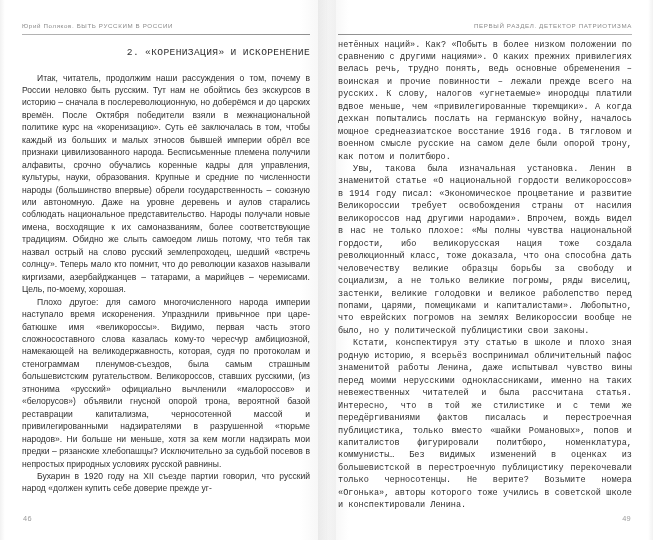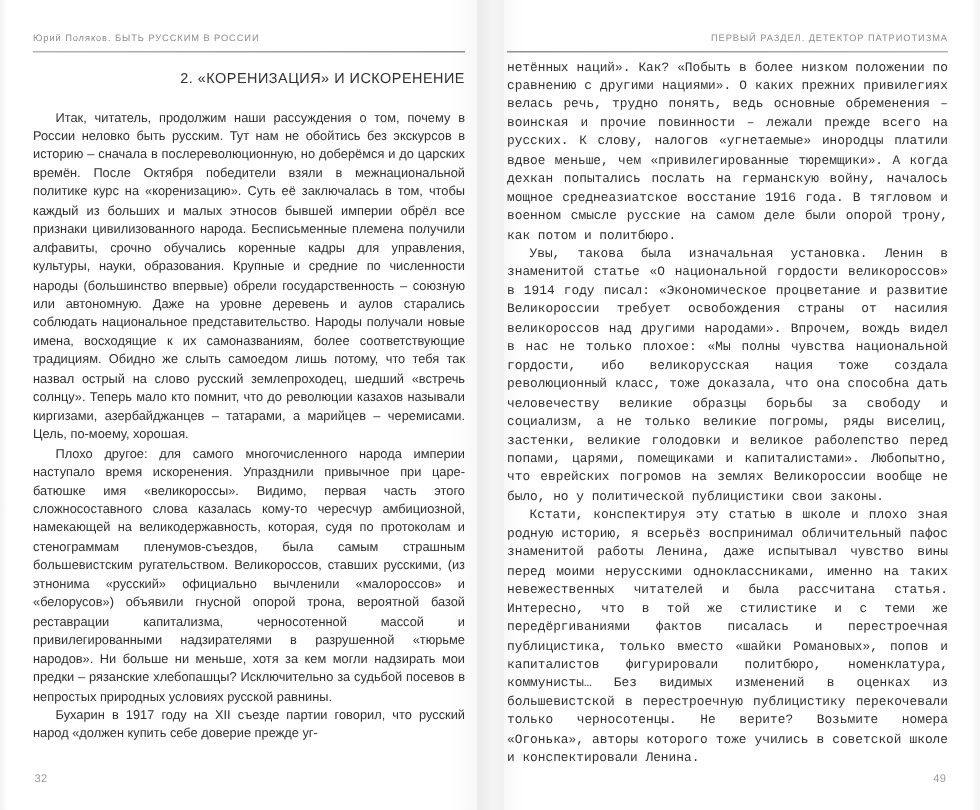--- a/index.html
+++ b/index.html
@@ -61,21 +61,21 @@
   }
   .page-right .head-rule {
     background: linear-gradient(to left, #b4b4b4, #8f8f8f);
   }
   .chapter-title {
     margin-top: 12px;
     text-align: right;
     font-size: 9.6px;
     letter-spacing: 0.35px;
     color: #303030;
-    font-family: Liberation Sans, sans-serif;
+    font-family: Liberation Mono, monospace;
   }
   .body-col {
     margin-top: 14px;
     font-size: 8.55px;
     line-height: 12.45px;
     text-align: justify;
     text-justify: inter-word;
     color: #2f2f2f;
     hyphens: manual;
     font-family: "Liberation Sans", sans-serif;
@@ -132,24 +132,24 @@
 
   <div class="page page-left">
     <div class="running-head left">Юрий Поляков. БЫТЬ РУССКИМ В РОССИИ</div>
     <div class="head-rule"></div>
 
     <div class="chapter-title">2. «КОРЕНИЗАЦИЯ» И ИСКОРЕНЕНИЕ</div>
 
     <div class="body-col">
       <p>Итак, читатель, продолжим наши рассуждения о том, почему в России неловко быть русским. Тут нам не обойтись без экскурсов в историю – сначала в послереволюционную, но доберёмся и до царских времён. После Октября победители взяли в межнациональной политике курс на «коренизацию». Суть её заключалась в том, чтобы каждый из больших и малых этносов бывшей империи обрёл все признаки цивилизованного народа. Бесписьменные племена получили алфавиты, срочно обучались коренные кадры для управления, культуры, науки, образования. Крупные и средние по численности народы (большинство впервые) обрели государственность – союзную или автономную. Даже на уровне деревень и аулов старались соблюдать национальное представительство. Народы получали новые имена, восходящие к их самоназваниям, более соответствующие традициям. Обидно же слыть самоедом лишь потому, что тебя так назвал острый на слово русский землепроходец, шедший «встречь солнцу». Теперь мало кто помнит, что до революции казахов называли киргизами, азербайджанцев – татарами, а марийцев – черемисами. Цель, по-моему, хорошая.</p>
       <p>Плохо другое: для самого многочисленного народа империи наступало время искоренения. Упразднили привычное при царе-батюшке имя «великороссы». Видимо, первая часть этого сложносоставного слова казалась кому-то чересчур амбициозной, намекающей на великодержавность, которая, судя по протоколам и стенограммам пленумов-съездов, была самым страшным большевистским ругательством. Великороссов, ставших русскими, (из этнонима «русский» официально вычленили «малороссов» и «белорусов») объявили гнусной опорой трона, вероятной базой реставрации капитализма, черносотенной массой и привилегированными надзирателями в разрушенной «тюрьме народов». Ни больше ни меньше, хотя за кем могли надзирать мои предки – рязанские хлебопашцы? Исключительно за судьбой посевов в непростых природных условиях русской равнины.</p>
-      <p>Бухарин в 1917 году на XII съезде партии говорил, что русский народ «должен купить себе доверие прежде уг-</p>
+      <p>Бухарин в 1920 году на XII съезде партии говорил, что русский народ «должен купить себе доверие прежде уг-</p>
     </div>
 
-    <div class="folio folio-left">32</div>
+    <div class="folio folio-left">46</div>
   </div>
 
   <div class="page page-right">
     <div class="running-head right">ПЕРВЫЙ РАЗДЕЛ. ДЕТЕКТОР ПАТРИОТИЗМА</div>
     <div class="head-rule"></div>
 
     <div class="body-col">
       <p class="no-indent">нетённых наций». Как? «Побыть в более низком положении по сравнению с другими нациями». О каких прежних привилегиях велась речь, трудно понять, ведь основные обременения – воинская и прочие повинности – лежали прежде всего на русских. К слову, налогов «угнетаемые» инородцы платили вдвое меньше, чем «привилегированные тюремщики». А когда дехкан попытались послать на германскую войну, началось мощное среднеазиатское восстание 1916 года. В тягловом и военном смысле русские на самом деле были опорой трону, как потом и политбюро.</p>
       <p>Увы, такова была изначальная установка. Ленин в знаменитой статье «О национальной гордости великороссов» в 1914 году писал: «Экономическое процветание и развитие Великороссии требует освобождения страны от насилия великороссов над другими народами». Впрочем, вождь видел в нас не только плохое: «Мы полны чувства национальной гордости, ибо великорусская нация тоже создала революционный класс, тоже доказала, что она способна дать человечеству великие образцы борьбы за свободу и социализм, а не только великие погромы, ряды виселиц, застенки, великие голодовки и великое раболепство перед попами, царями, помещиками и капиталистами». Любопытно, что еврейских погромов на землях Великороссии вообще не было, но у политической публицистики свои законы.</p>
       <p>Кстати, конспектируя эту статью в школе и плохо зная родную историю, я всерьёз воспринимал обличительный пафос знаменитой работы Ленина, даже испытывал чувство вины перед моими нерусскими одноклассниками, именно на таких невежественных читателей и была рассчитана статья. Интересно, что в той же стилистике и с теми же передёргиваниями фактов писалась и перестроечная публицистика, только вместо «шайки Романовых», попов и капиталистов фигурировали политбюро, номенклатура, коммунисты… Без видимых изменений в оценках из большевистской в перестроечную публицистику перекочевали только черносотенцы. Не верите? Возьмите номера «Огонька», авторы которого тоже учились в советской школе и конспектировали Ленина.</p>

